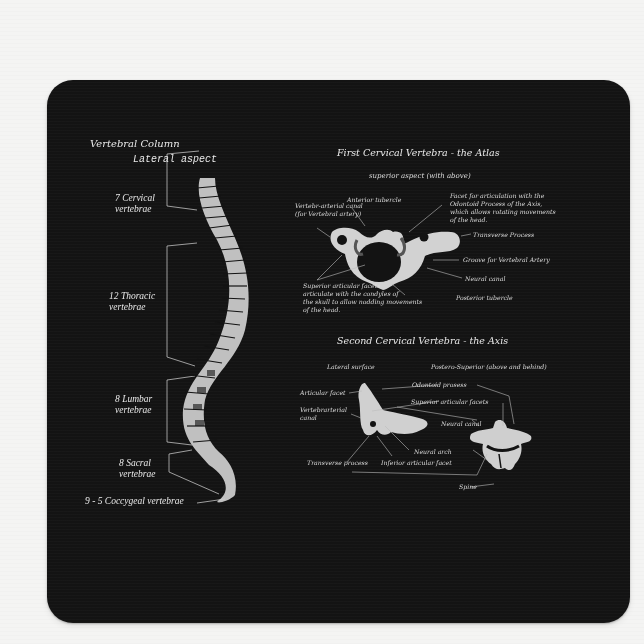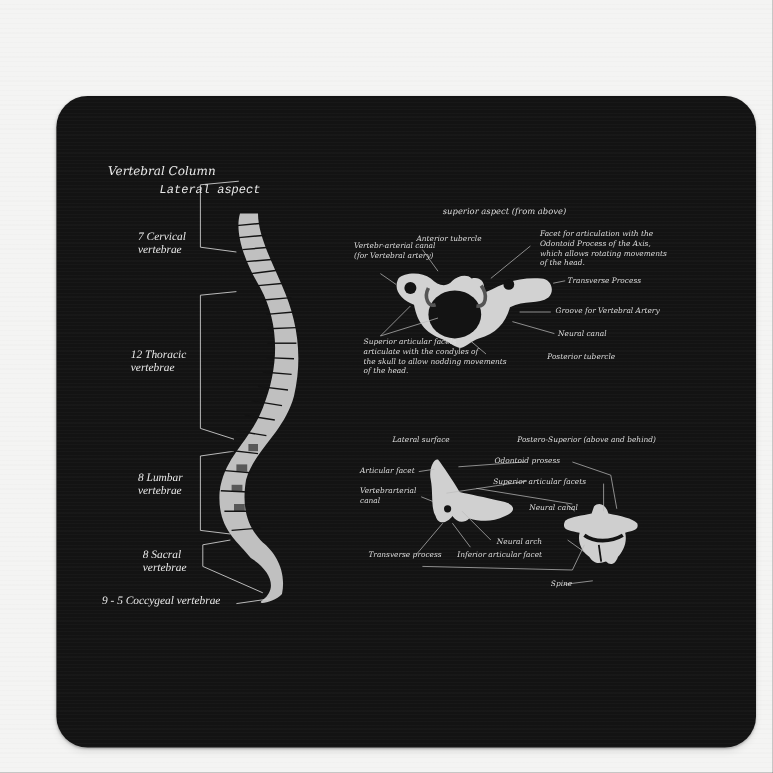--- a/index.html
+++ b/index.html
@@ -145,21 +145,22 @@
   <div class="t lab" style="left:68px;top:314px;">
     <div>8 Lumbar</div>
     <div>vertebrae</div>
   </div>
   <div class="t lab" style="left:72px;top:378px;">
     <div>8 Sacral</div>
     <div>vertebrae</div>
   </div>
   <div class="t lab" style="left:38px;top:416px;">9 - 5 Coccygeal vertebrae</div>
 
-  <div class="t sm" style="left:322px;top:92px;font-size:7px;">superior aspect (from above)</div>
+  <div class="t h2" style="left:290px;top:68px;">First Cervical Vertebra - the Atlas</div>
+  <div class="t sm" style="left:322px;top:92px;font-size:7px;">superior aspect (with above)</div>
   <div class="t sm" style="left:248px;top:122px;">
     <div>Vertebr-arterial canal</div>
     <div>(for Vertebral artery)</div>
   </div>
   <div class="t sm" style="left:300px;top:116px;">Anterior tubercle</div>
   <div class="t sm" style="left:403px;top:112px;">
     <div>Facet for articulation with the</div>
     <div>Odontoid Process of the Axis,</div>
     <div>which allows rotating movements</div>
     <div>of the head.</div>
@@ -168,20 +169,21 @@
   <div class="t sm" style="left:416px;top:176px;">Groove for Vertebral Artery</div>
   <div class="t sm" style="left:418px;top:195px;">Neural canal</div>
   <div class="t sm" style="left:256px;top:202px;">
     <div>Superior articular facets</div>
     <div>articulate with the condyles of</div>
     <div>the skull to allow nodding movements</div>
     <div>of the head.</div>
   </div>
   <div class="t sm" style="left:409px;top:214px;">Posterior tubercle</div>
 
+  <div class="t h2" style="left:290px;top:256px;">Second Cervical Vertebra - the Axis</div>
   <div class="t sm" style="left:280px;top:283px;">Lateral surface</div>
   <div class="t sm" style="left:384px;top:283px;">Postero-Superior (above and behind)</div>
   <div class="t sm" style="left:253px;top:309px;">Articular facet</div>
   <div class="t sm" style="left:253px;top:326px;">
     <div>Vertebrarterial</div>
     <div>canal</div>
   </div>
   <div class="t sm" style="left:260px;top:379px;">Transverse process</div>
   <div class="t sm" style="left:365px;top:301px;">Odontoid prosess</div>
   <div class="t sm" style="left:364px;top:318px;">Superior articular facets</div>

